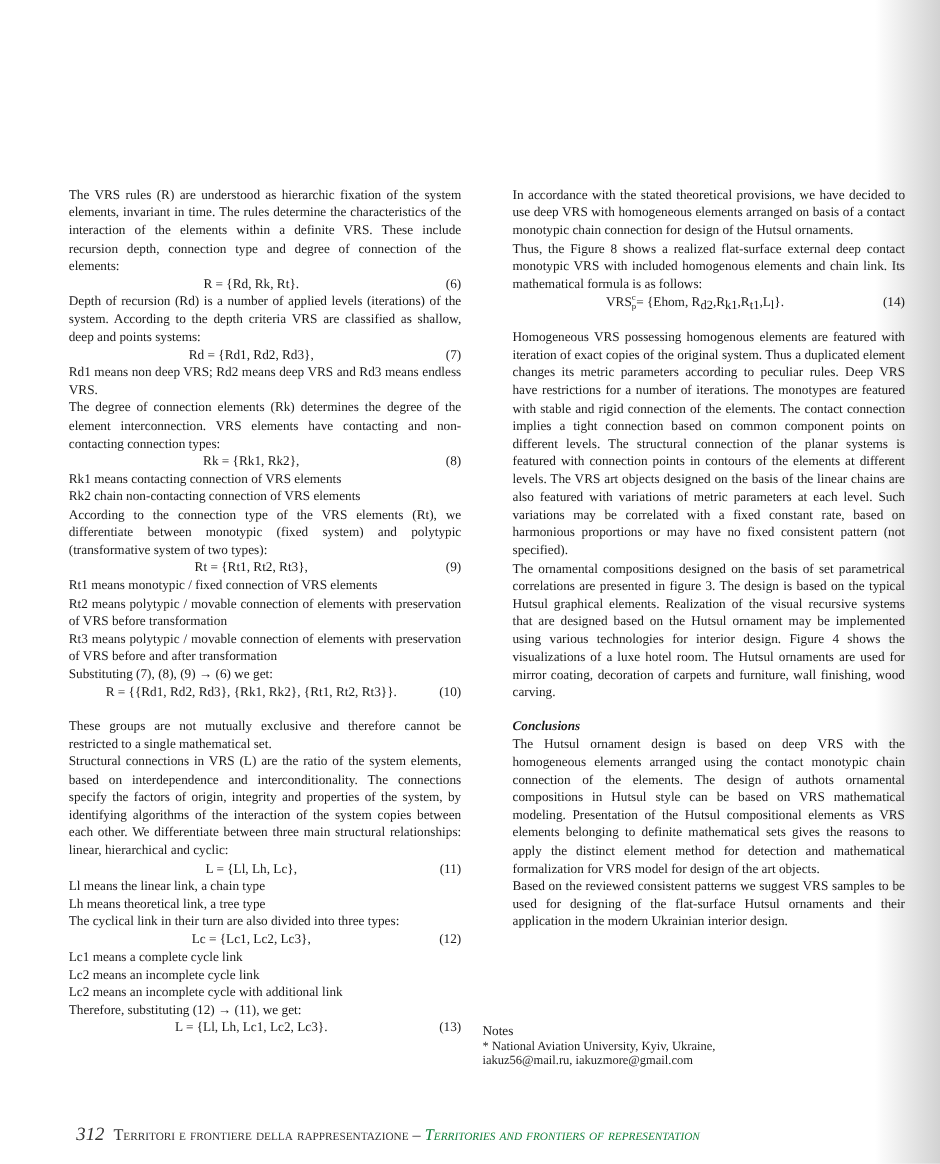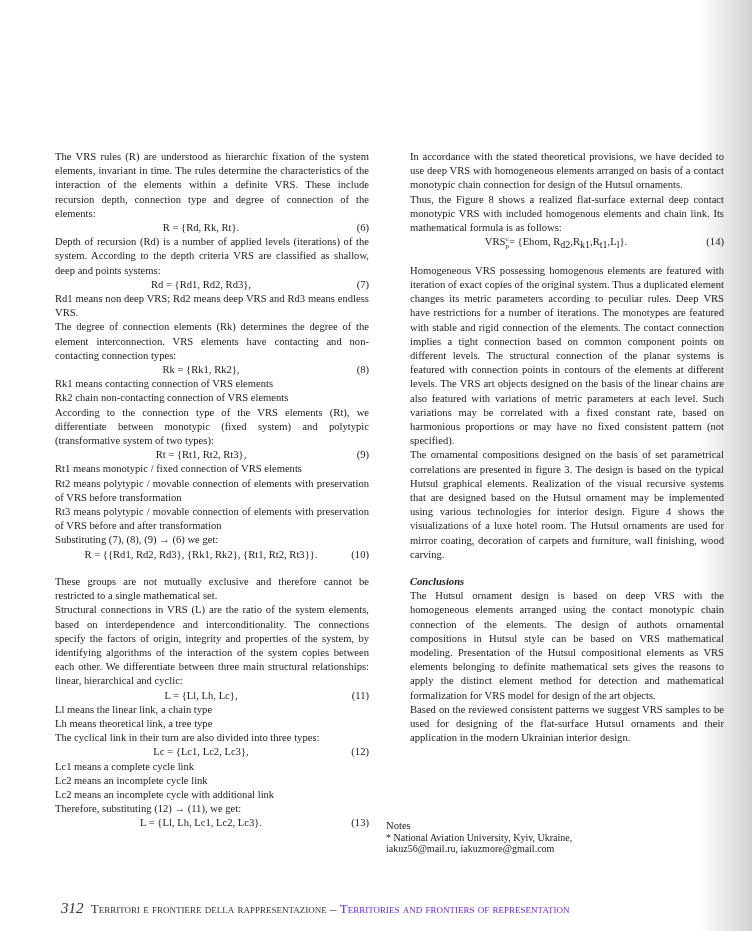--- a/index.html
+++ b/index.html
@@ -32,21 +32,21 @@
     .notes { position: absolute; left: 386px; top: 819px; width: 300px; }
     .notes-title { font-size: 10.6px; line-height: 14px; margin: 0; }
     .notes-text { font-size: 10px; line-height: 10.5px; margin: 0; text-align: left; }
     sub, sup { font-size: 10px; line-height: 0; }
     .footer {
       position: absolute; left: 61px; top: 900px; font-size: 13px; white-space: nowrap;
       color: #333;
     }
     .footer .pnum { font-style: italic; font-size: 15px; margin-right: 4px; }
     .footer .it-title { font-variant: small-caps; }
-    .footer .en-title { font-variant: small-caps; color: #6d28d9; }
+    .footer .en-title { font-variant: small-caps; font-style: italic; color: #15803d; }
   </style>
 </head>
 <body>
 
 <div class="page-shade"></div>
 
 <div class="col left">
   <p>The VRS rules (R) are understood as hierarchic fixation of the system elements, invariant in time. The rules determine the characteristics of the interaction of the elements within a definite VRS. These include recursion depth, connection type and degree of connection of the elements:</p>
   <div class="eq">
     <span class="f">R = {Rd, Rk, Rt}.</span>

